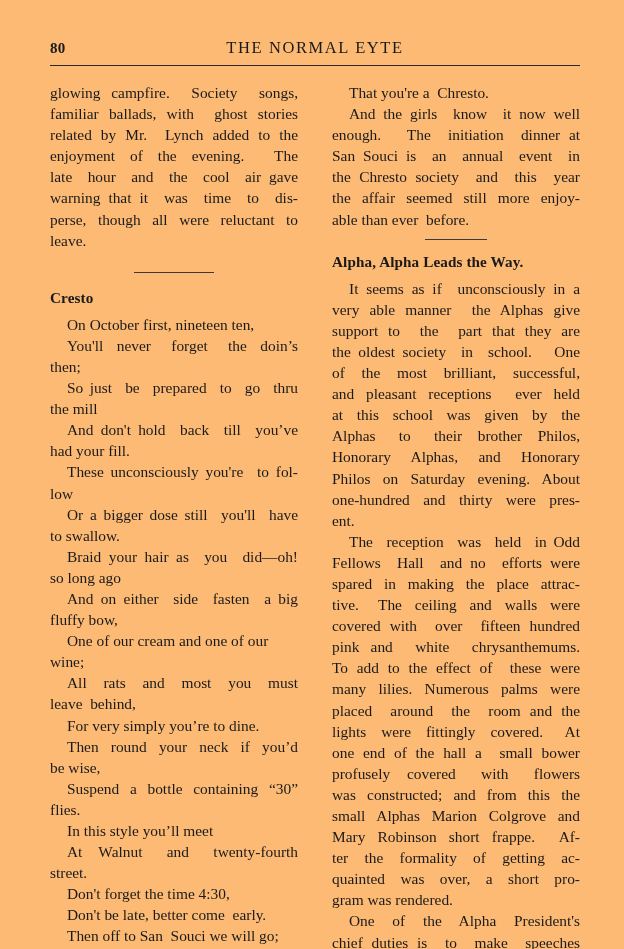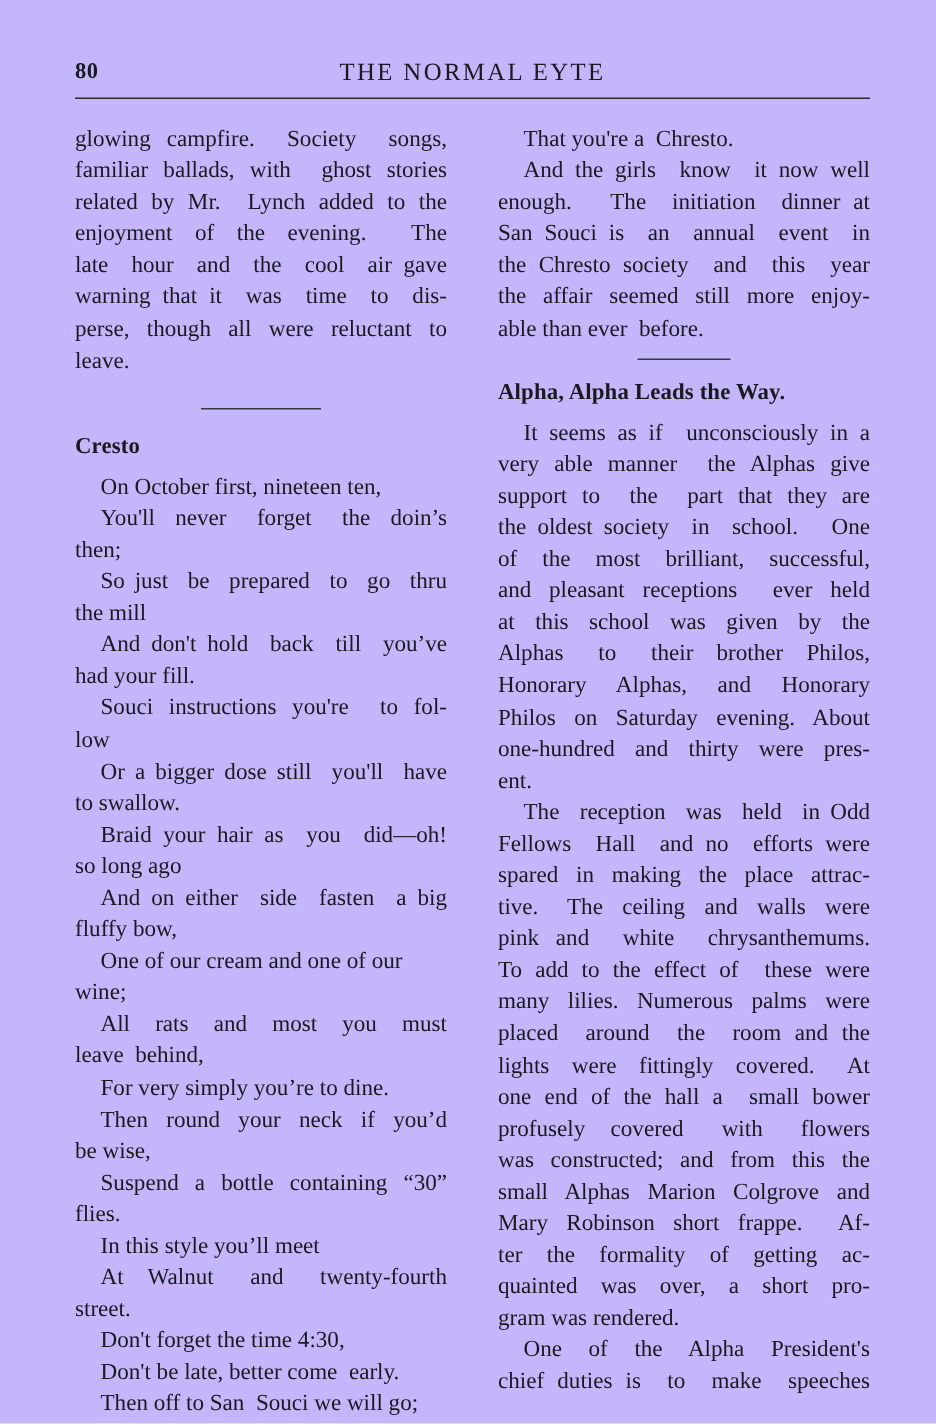--- a/index.html
+++ b/index.html
@@ -15,21 +15,21 @@
     color: #1a1a1a;
     overflow: hidden;
   }
 
   .page {
     position: relative;
     width: 624px;
     height: 949px;
     box-sizing: border-box;
     padding: 0;
-    background: #c4b5fd;
+    background: #fdba74;
   }
 
   
   .running-head {
     position: absolute;
     left: 50px;
     top: 38px;
     width: 530px;
     height: 24px;
   }
@@ -157,21 +157,21 @@
       <div class="sp-3"></div>
 
       <div class="para">
         <span class="ln last indent">On October first, nineteen ten,</span>
         <span class="ln indent">You'll  never   forget   the  doin’s</span>
         <span class="ln last">then;</span>
         <span class="ln indent">So just  be  prepared  to  go  thru</span>
         <span class="ln last">the mill</span>
         <span class="ln indent">And don't hold  back  till  you’ve</span>
         <span class="ln last">had your fill.</span>
-        <span class="ln indent">Souci instructions you're  to fol-</span>
+        <span class="ln indent">These unconsciously you're  to fol-</span>
         <span class="ln last">low</span>
         <span class="ln indent">Or a bigger dose still  you'll  have</span>
         <span class="ln last">to swallow.</span>
         <span class="ln indent">Braid your hair as  you  did—oh!</span>
         <span class="ln last">so long ago</span>
         <span class="ln indent">And on either  side  fasten  a big</span>
         <span class="ln last">fluffy bow,</span>
         <span class="ln last indent">One of our cream and one of our</span>
         <span class="ln last">wine;</span>
         <span class="ln indent">All  rats  and  most  you  must</span>
@@ -228,20 +228,21 @@
         <span class="ln">Philos on Saturday evening. About</span>
         <span class="ln">one-hundred and thirty were pres-</span>
         <span class="ln last">ent.</span>
       </div>
 
       <div class="para">
         <span class="ln indent">The  reception  was  held  in Odd</span>
         <span class="ln">Fellows  Hall  and no  efforts were</span>
         <span class="ln">spared in making the place attrac-</span>
         <span class="ln">tive.   The  ceiling  and  walls  were</span>
+        <span class="ln">covered with  over  fifteen hundred</span>
         <span class="ln">pink and  white  chrysanthemums.</span>
         <span class="ln">To add to the effect of  these were</span>
         <span class="ln">many lilies. Numerous palms were</span>
         <span class="ln">placed  around  the  room and the</span>
         <span class="ln">lights  were  fittingly  covered.   At</span>
         <span class="ln">one end of the hall a  small bower</span>
         <span class="ln">profusely  covered   with   flowers</span>
         <span class="ln">was constructed; and from this the</span>
         <span class="ln">small Alphas Marion Colgrove and</span>
         <span class="ln">Mary Robinson short frappe.  Af-</span>

